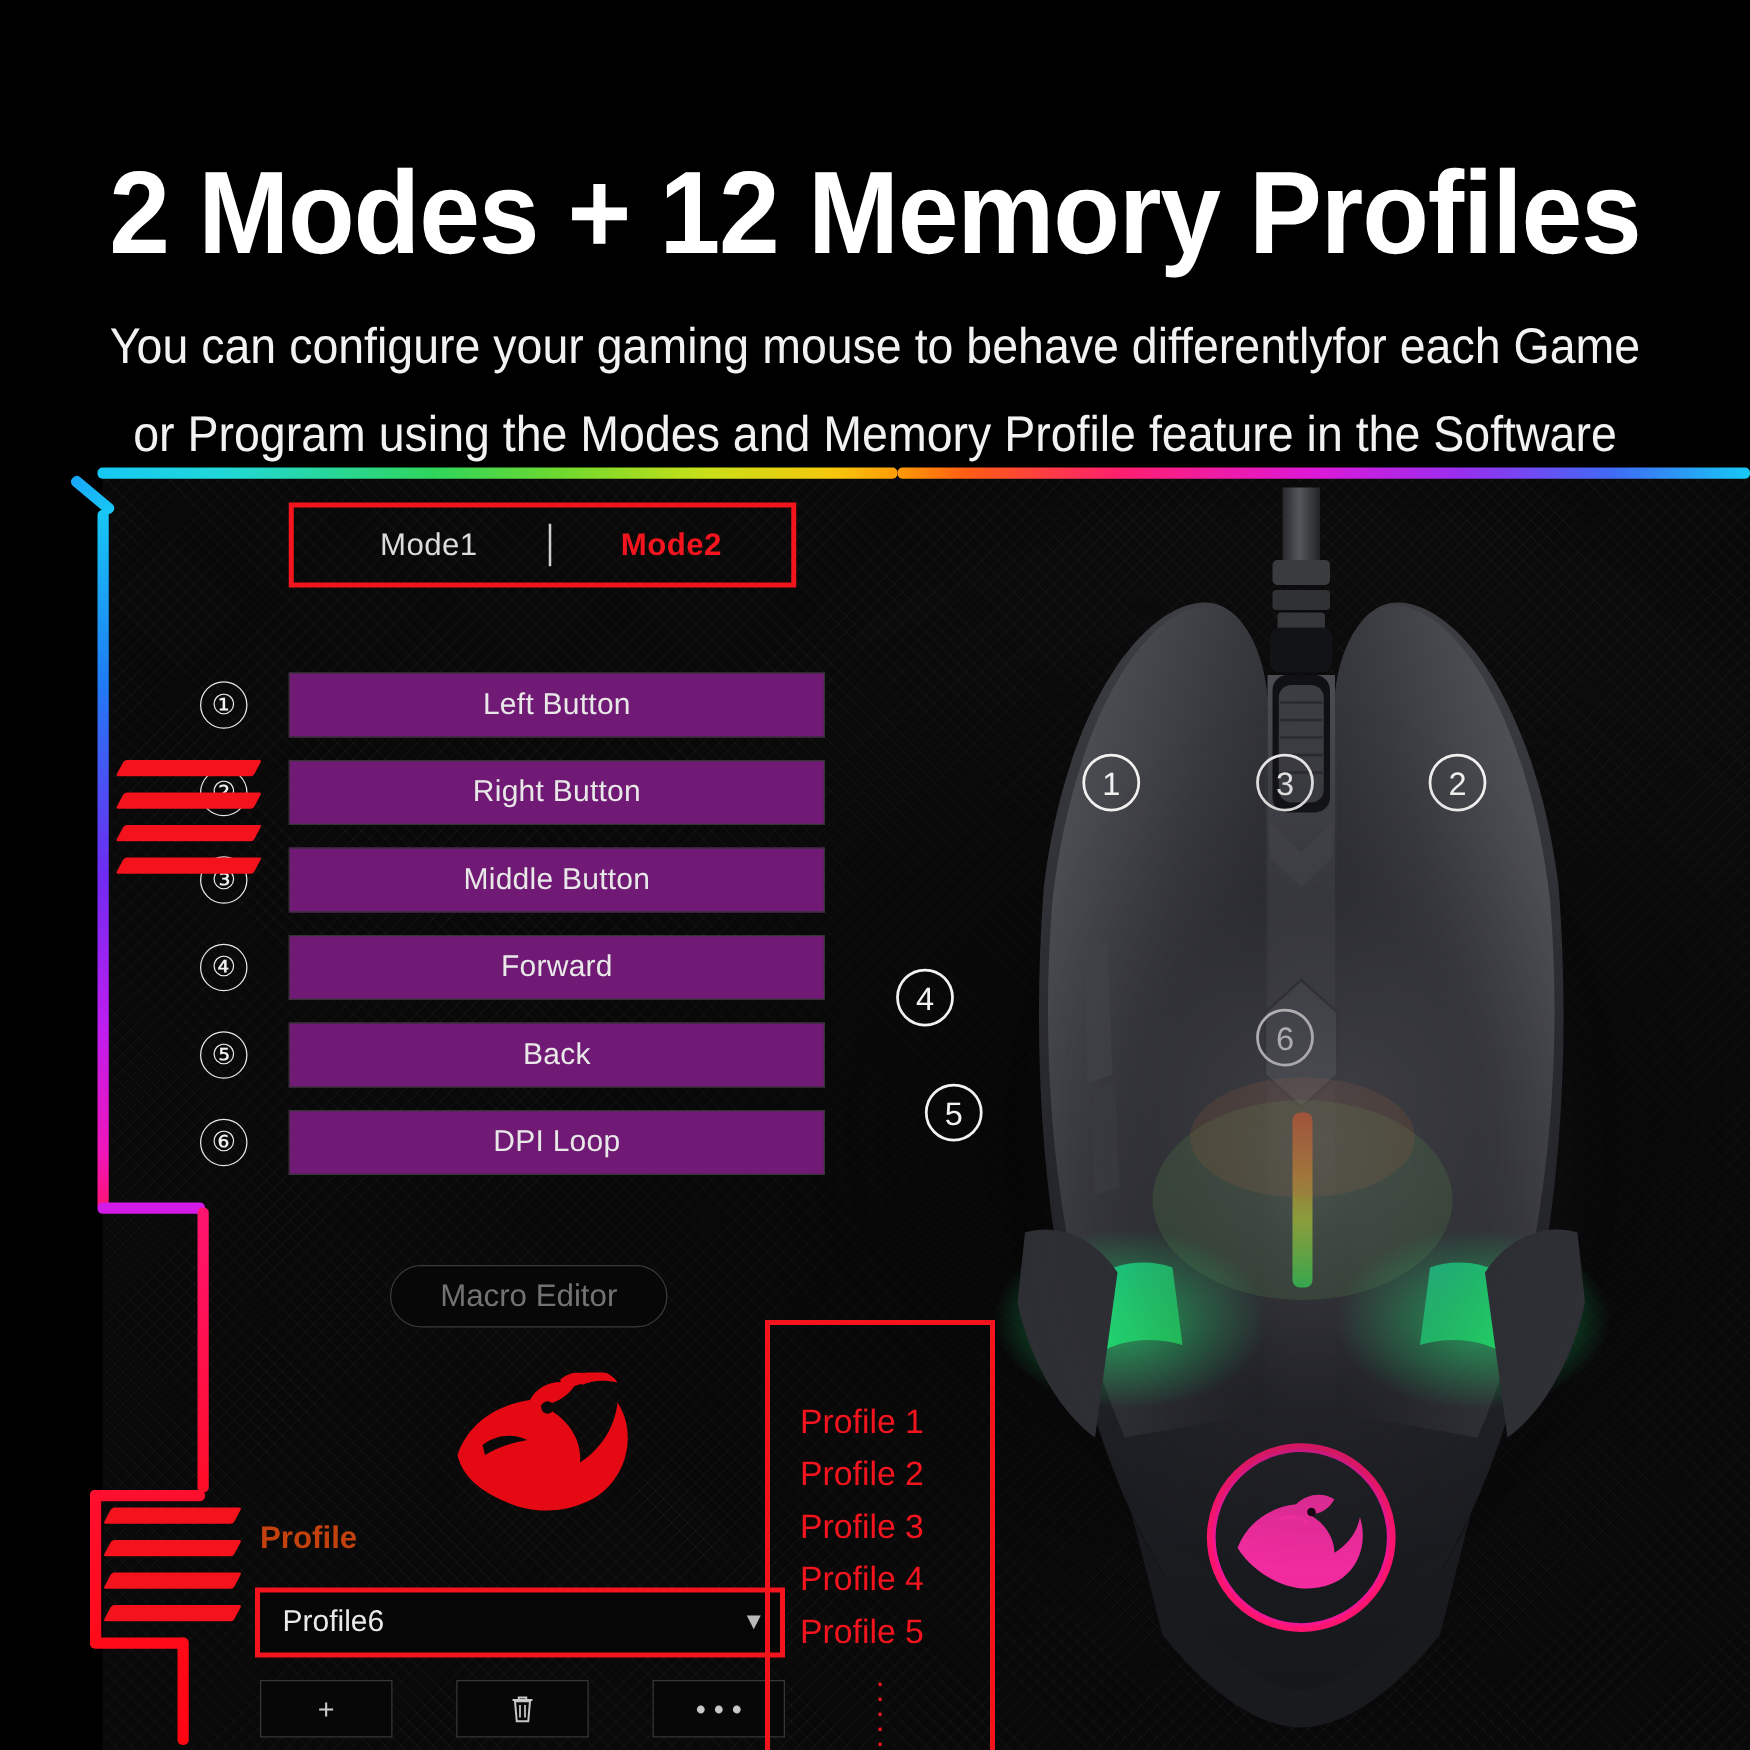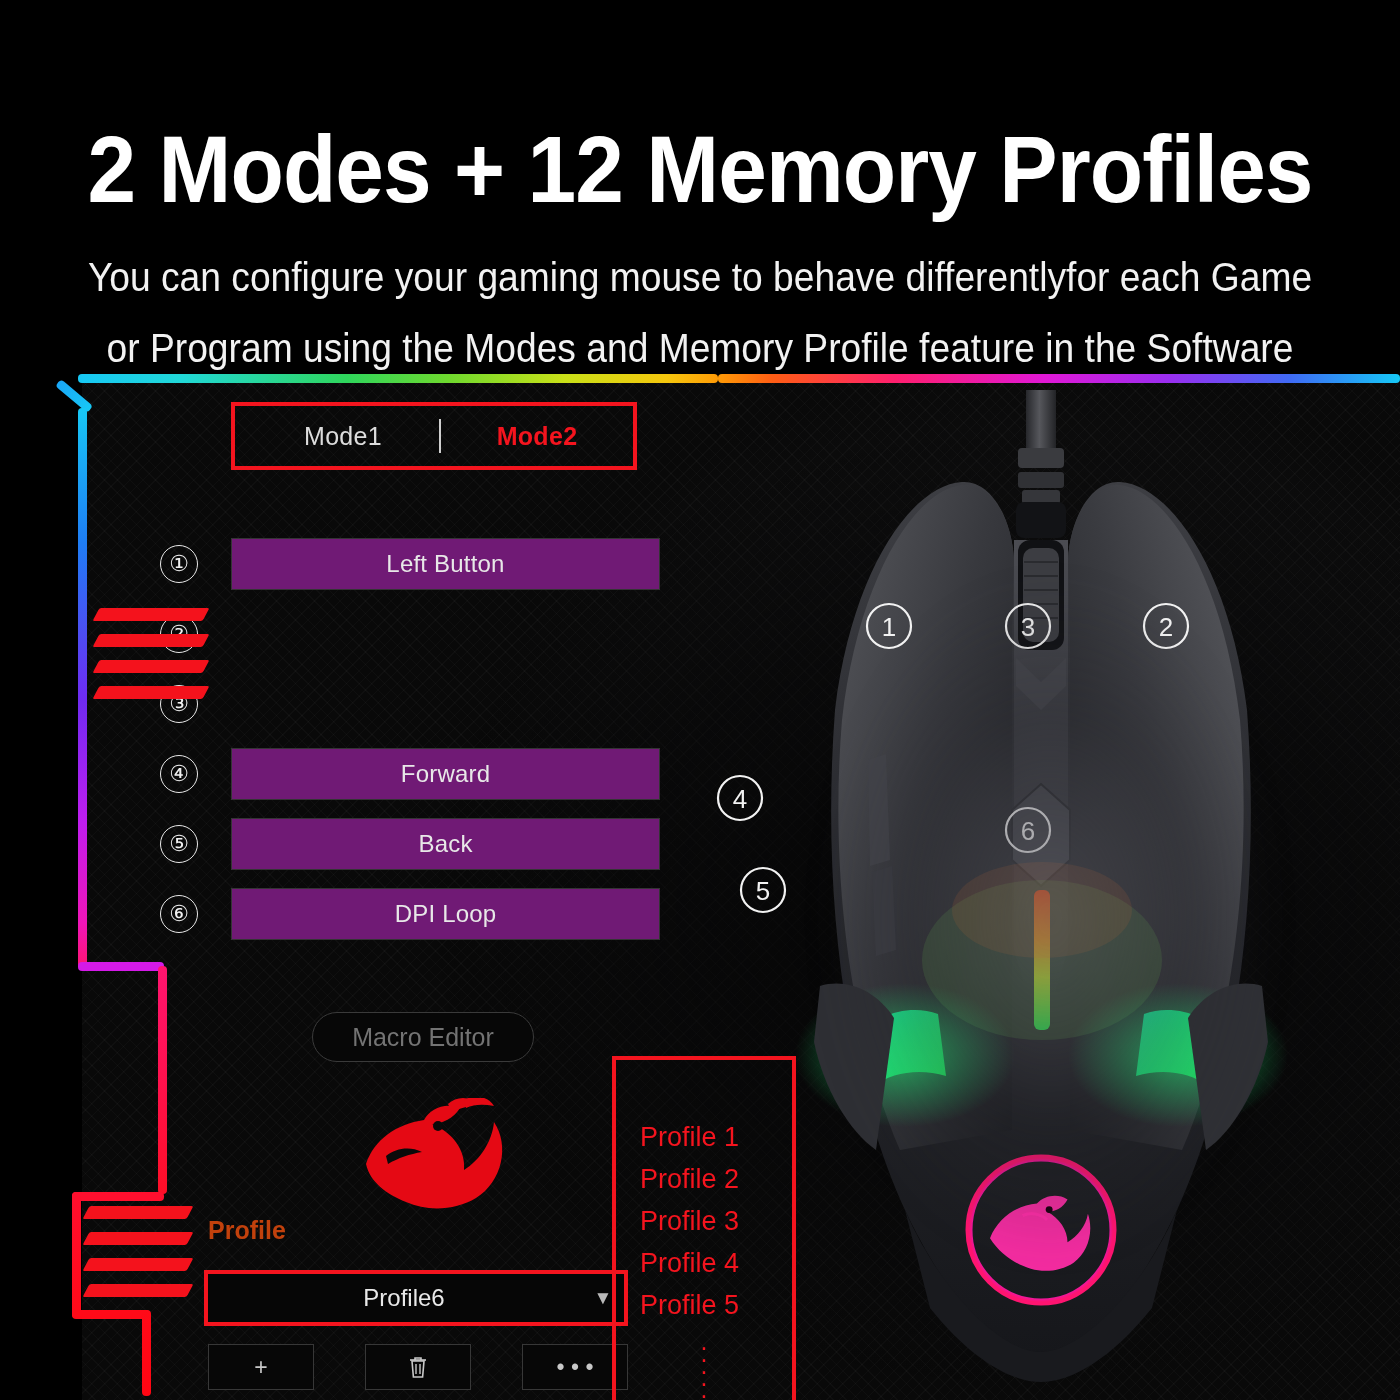--- a/index.html
+++ b/index.html
@@ -133,21 +133,21 @@
 
   
   .dragon { position:absolute; left:352px; top:1098px; width:166px; height:116px; z-index:5; }
 
   
   .plabel { position:absolute; left:208px; top:1216px; color:#c2410c; font-size:25px; z-index:5;font-weight:bold; }
   .pselect {
     position:absolute; left:204px; top:1270px; width:424px; height:56px;
     background:#060606; border:4px solid #f4141e; display:flex; align-items:center; z-index:5;
   }
-  .pselect-txt { flex:1; text-align:center; color:#e9e9e9; font-size:24px; padding-left:18px; }
+  .pselect-txt { flex:1; color:#e9e9e9; font-size:24px; padding-left:18px; }
   .pcaret { width:42px; text-align:center; color:#b9b9b9; font-size:19px; }
 
   .pbtns { position:absolute; left:208px; top:1344px; width:420px; display:flex; gap:51px; z-index:5; }
   .pbtn {
     width:106px; height:46px; background:#070707; border:1px solid #373737;
     color:#c8c8c8; font-size:23px; display:flex; align-items:center; justify-content:center;
   }
   .trash-svg { width:20px; height:24px; }
 
   
@@ -339,23 +339,25 @@
     <div class="mode-tab mode-2">Mode2</div>
   </div>
 
   <div class="blist">
     <div class="brow">
       <div class="bnum">①</div>
       <div class="bbtn">Left Button</div>
     </div>
     <div class="brow">
       <div class="bnum">②</div>
+      <div class="bbtn">Right Button</div>
     </div>
     <div class="brow">
       <div class="bnum">③</div>
+      <div class="bbtn">Middle Button</div>
     </div>
     <div class="brow">
       <div class="bnum">④</div>
       <div class="bbtn">Forward</div>
     </div>
     <div class="brow">
       <div class="bnum">⑤</div>
       <div class="bbtn">Back</div>
     </div>
     <div class="brow">

